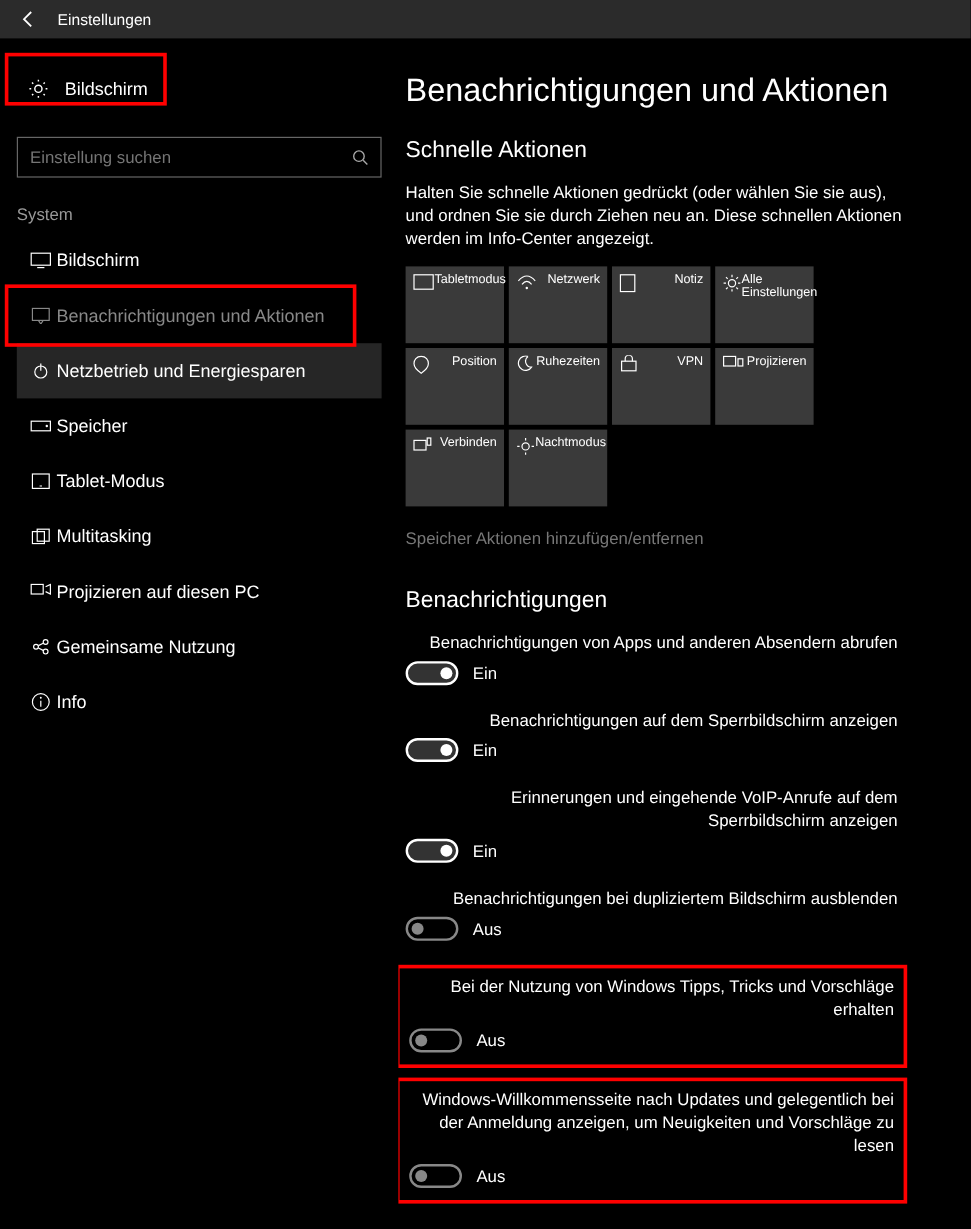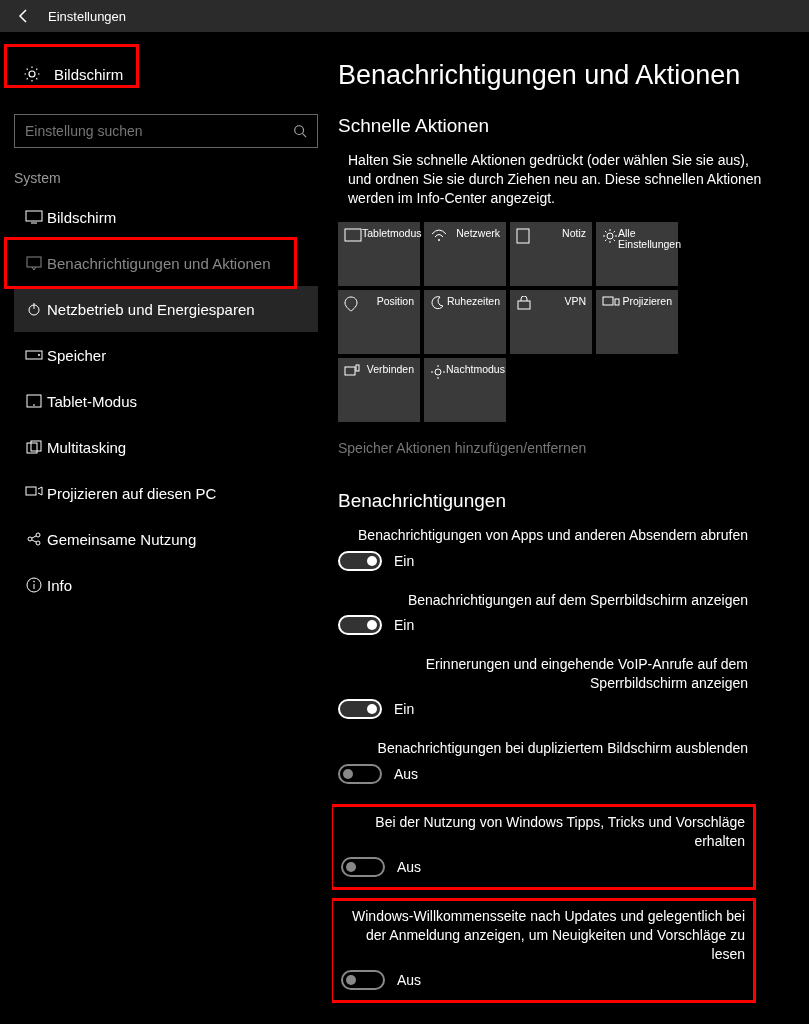--- a/index.html
+++ b/index.html
@@ -18,21 +18,21 @@
 .search { margin:18px 0 22px 0; height:34px; border:1px solid #666; display:flex; align-items:center; padding:0 10px; background:#000; }
 .search input { flex:1; background:transparent; border:0; outline:0; color:#aaa; font-size:14px; }
 .section-label { color:#999; font-size:14px; margin-bottom:8px; }
 .nav-item { display:flex; align-items:center; gap:3px; height:46px; padding:0 10px; cursor:pointer; color:#fff; font-size:15px; }
 .nav-item.sel { background:#262626; }
 .nav-item.dim { color:#888; }
 .nav-icon { width:20px; height:20px; display:flex; align-items:center; justify-content:center; color:inherit; }
 .main { flex:1; padding:28px 16px 0 6px; overflow-y:auto; }
 .h1 { font-size:27px; font-weight:300; margin-bottom:24px; }
 .h2 { font-size:19px; font-weight:400; margin:16px 0 14px 0; }
-.desc { font-size:14px; color:#fff; max-width:420px; margin-bottom:14px; line-height:1.35;margin-left:10px; }
+.desc { font-size:14px; color:#fff; max-width:420px; margin-bottom:14px; line-height:1.35; }
 .desc.noti { margin-bottom:6px;text-align:right; }
 .tiles { display:grid; grid-template-columns:repeat(4,82px); grid-auto-rows:64px; gap:4px; margin-bottom:18px; }
 .tile { background:#3a3a3a; padding:6px; display:flex; flex-direction:row; justify-content:space-between; cursor:pointer; }
 .tile-icon { width:18px; height:18px; color:#fff; }
 .tile-label { font-size:10.5px; color:#fff; line-height:1.1; }
 .link-muted { color:#777; font-size:14px; margin-bottom:34px; display:block; }
 .toggle-row { display:flex; align-items:center; gap:12px; margin-bottom:20px; }
 .toggle { width:44px; height:20px; border:2px solid #fff; border-radius:10px; position:relative; cursor:pointer; }
 .toggle.off { border-color:#888; }
 .knob { width:10px; height:10px; border-radius:50%; background:#fff; position:absolute; top:3px; }

